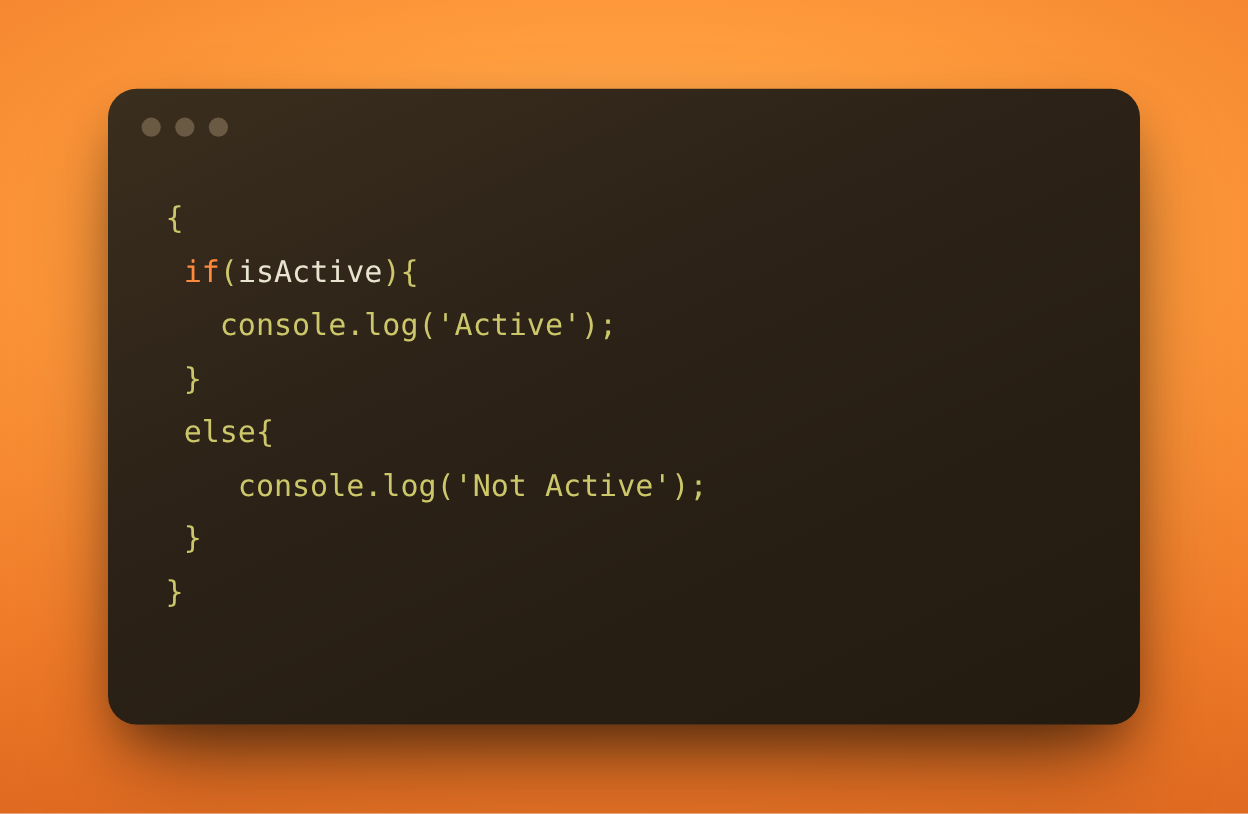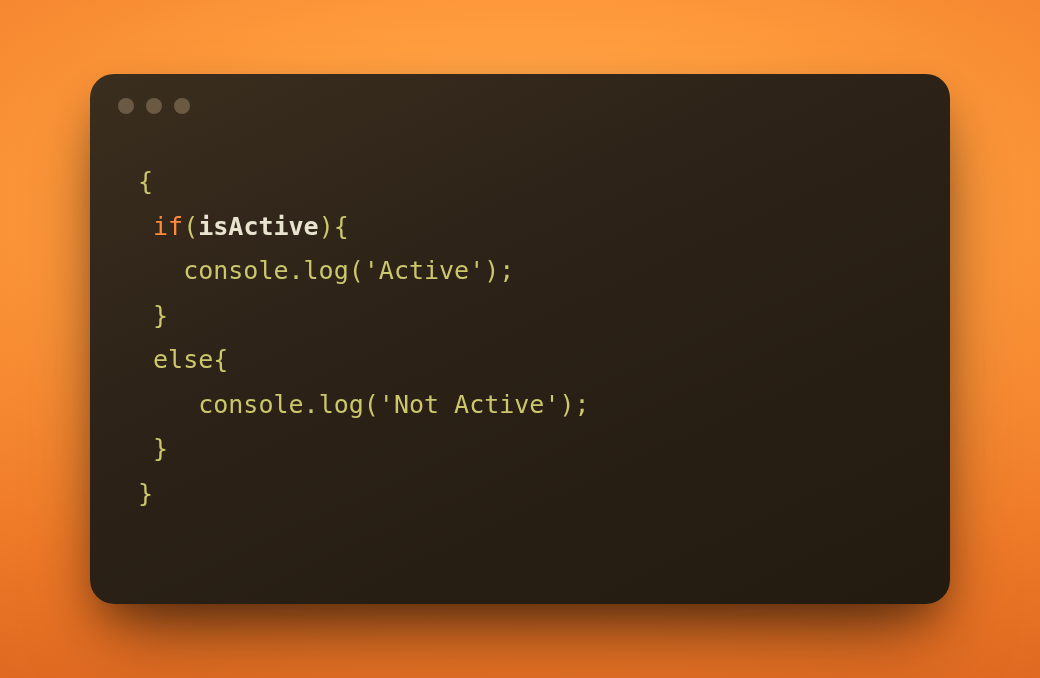--- a/index.html
+++ b/index.html
@@ -39,21 +39,21 @@
     }
     .code-body {
       padding: 38px 48px 20px 48px;
       font-size: 25px;
       line-height: 1.78;
       white-space: pre;
       color: #cbc76a;
       font-weight: 450;
     }
     .tok-keyword { color: #ff8a3d; }
-    .tok-ident   { color: #e9e4d0; font-weight: bold; }
+    .tok-ident   { color: #e9e4d0; }
     .tok-default { color: #cbc76a; }
   </style>
 </head>
 <body>
 
 <div class="code-window">
   <div class="titlebar">
     <span class="window-dot"></span>
     <span class="window-dot"></span>
     <span class="window-dot"></span>

